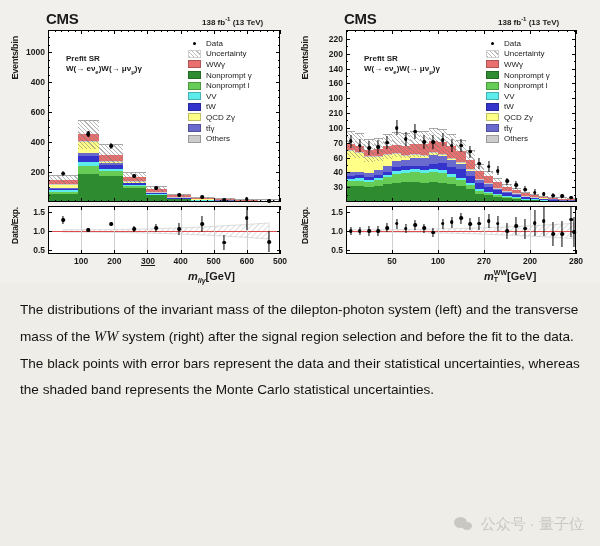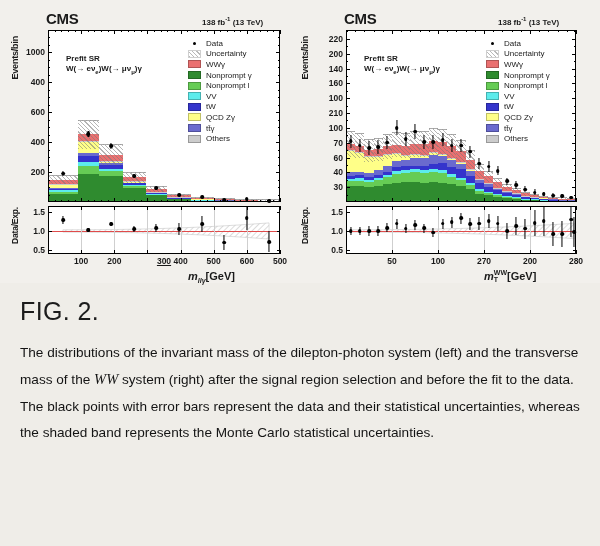--- a/index.html
+++ b/index.html
@@ -394,21 +394,21 @@
         <div class="tick-num x" style="left: 58.1429px; top: 250px; width: 30px;">100</div>
         <div class="tickmark" style="left: 106.286px; top: 244px; width: 1px; height: 4px;"></div>
         <div class="tickmark" style="left: 106.286px; top: 200px; width: 1px; height: 4px;"></div>
         <div class="tickmark" style="left: 106.286px; top: 192px; width: 1px; height: 4px;"></div>
         <div class="tickmark" style="left: 106.286px; top: 24px; width: 1px; height: 4px;"></div>
         <div class="tick-num x" style="left: 91.2857px; top: 250px; width: 30px;">200</div>
         <div class="tickmark" style="left: 139.429px; top: 244px; width: 1px; height: 4px;"></div>
         <div class="tickmark" style="left: 139.429px; top: 200px; width: 1px; height: 4px;"></div>
         <div class="tickmark" style="left: 139.429px; top: 192px; width: 1px; height: 4px;"></div>
         <div class="tickmark" style="left: 139.429px; top: 24px; width: 1px; height: 4px;"></div>
-        <div class="tick-num x" style="left: 141px; top: 250px; width: 30px; text-decoration: underline;">300</div>
+        <div class="tick-num x" style="left: 125px; top: 250px; width: 30px; text-decoration: underline;">300</div>
         <div class="tickmark" style="left: 172.571px; top: 244px; width: 1px; height: 4px;"></div>
         <div class="tickmark" style="left: 172.571px; top: 200px; width: 1px; height: 4px;"></div>
         <div class="tickmark" style="left: 172.571px; top: 192px; width: 1px; height: 4px;"></div>
         <div class="tickmark" style="left: 172.571px; top: 24px; width: 1px; height: 4px;"></div>
         <div class="tick-num x" style="left: 157.571px; top: 250px; width: 30px;">400</div>
         <div class="tickmark" style="left: 205.714px; top: 244px; width: 1px; height: 4px;"></div>
         <div class="tickmark" style="left: 205.714px; top: 200px; width: 1px; height: 4px;"></div>
         <div class="tickmark" style="left: 205.714px; top: 192px; width: 1px; height: 4px;"></div>
         <div class="tickmark" style="left: 205.714px; top: 24px; width: 1px; height: 4px;"></div>
         <div class="tick-num x" style="left: 190.714px; top: 250px; width: 30px;">500</div>
@@ -1259,18 +1259,24 @@
           </div>
           <div class="legend-row">
             <span class="swatch" style="background: rgb(204, 204, 204);"></span>
             <span class="leg-label">Others</span>
           </div>
         </div>
       </div>
   </div>
 
   <div class="caption-block">
-    <div class="fig-title">FIG. 2.</div>
     <div class="fig-text"><span>The distributions of the invariant mass of the dilepton-photon system (left) and the transverse mass of the </span><i>WW</i><span> system (right) after the signal region selection and before the fit to the data. The black points with error bars represent the data and their statistical uncertainties, whereas the shaded band represents the Monte Carlo statistical uncertainties.</span></div>
   </div>
 
+  <div class="watermark">
+    <span class="wechat-icon">
+      <span class="b1"></span>
+        <span class="b2"></span>
+    </span>
+    <span>公众号 · 量子位</span>
+  </div>
 
 </div>
 
 </body></html>

